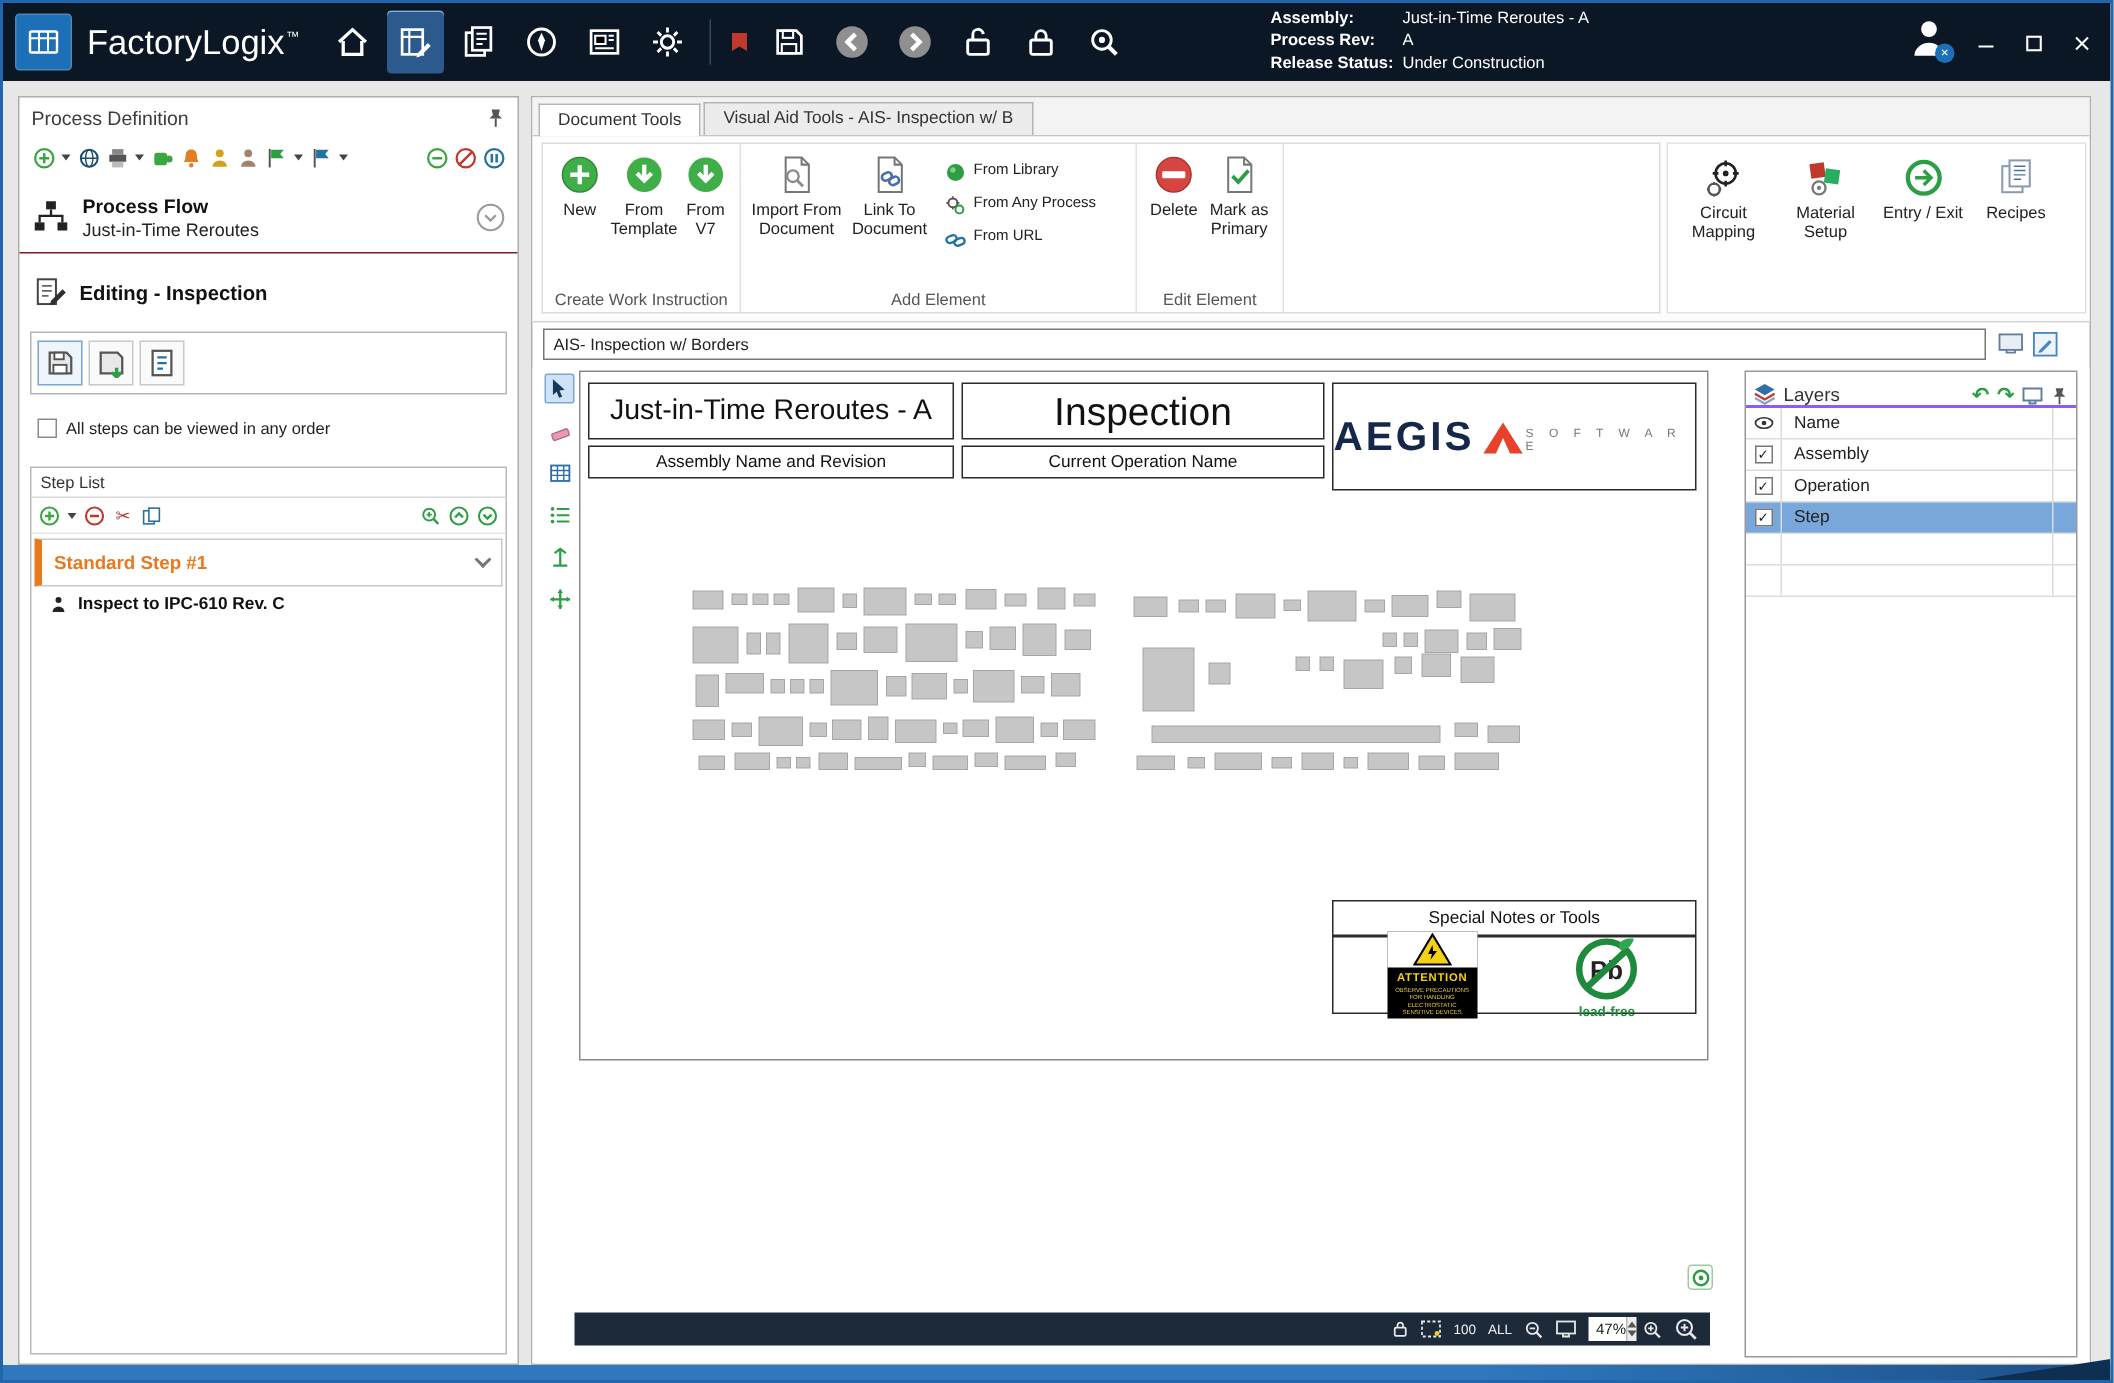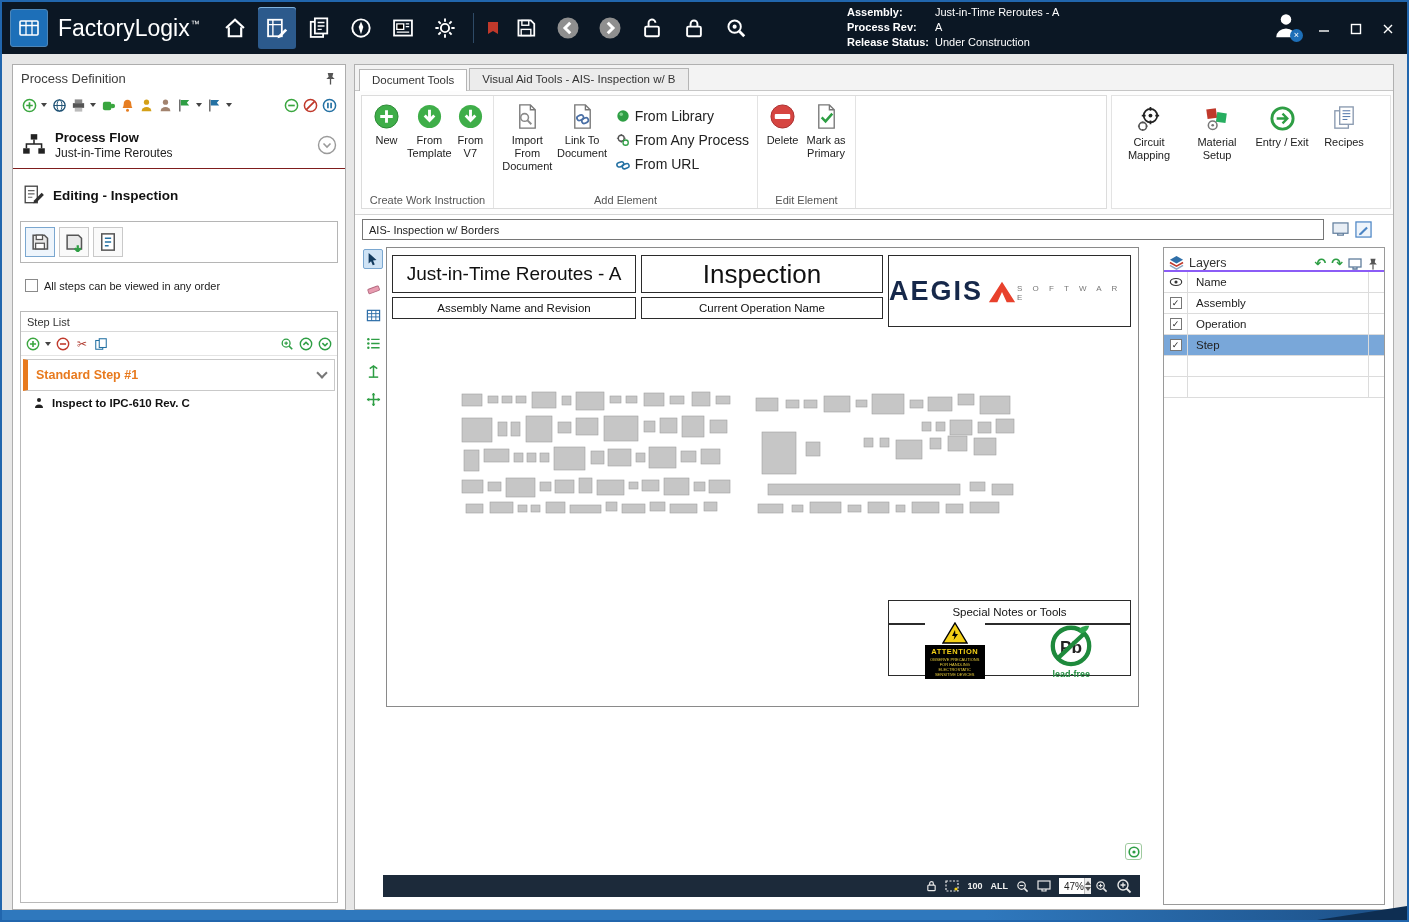--- a/index.html
+++ b/index.html
@@ -65,21 +65,21 @@
   #main-panel{left:352px;top:62px;width:1040px;height:846px;background:#fff;border:1px solid #b0b0b0}
   .tabs{position:absolute;left:0;top:0;right:0;height:26px;background:#f3f3f3;border-bottom:1px solid #c6c6c6;display:flex;align-items:flex-end;padding-left:4px}
   .tab{font-size:11.5px;padding:4px 12px 5px;border:1px solid #b5b5b5;border-bottom:none;margin-right:2px;background:#ececec;color:#333;white-space:nowrap}
   .tab.active{background:#fff;position:relative;top:1px}
   .ribbon{position:absolute;left:0;top:26px;right:0;height:124px;background:#fdfdfd;border-bottom:1px solid #d5d5d5}
   .rb-box{position:absolute;left:6px;top:4px;width:746px;height:114px;border:1px solid #dcdcdc;background:#fff;display:flex}
   .rb-group{position:relative;height:100%;border-right:1px solid #e3e3e3;padding:4px 6px 18px;display:flex;gap:2px}
   .rb-glabel{position:absolute;bottom:2px;left:0;right:0;text-align:center;font-size:11px;color:#555}
   .rb-big{display:flex;flex-direction:column;align-items:center;padding-top:3px;font-size:11px;text-align:center;color:#222;line-height:1.2;gap:4px}
   .rb-smalls{display:flex;flex-direction:column;gap:8px;padding:8px 2px 0 6px}
-  .rb-small{display:flex;align-items:center;gap:5px;font-size:14px;color:#222;white-space:nowrap}
+  .rb-small{display:flex;align-items:flex-start;gap:5px;font-size:10px;color:#222;white-space:nowrap}
   .rb-right{position:absolute;left:756px;top:4px;width:280px;height:114px;border:1px solid #e3e3e3;background:#fff;display:flex;gap:4px;padding:6px 4px}
   .docbar{position:absolute;left:0;top:152px;right:0;height:24px}
   .docname{position:absolute;left:7px;top:2px;width:962px;height:21px;border:1px solid #767676;font-size:11px;display:flex;align-items:center;padding-left:6px;background:#fff;color:#222}
   .docbar .ic2{position:absolute;top:2px;width:20px;height:20px;display:flex;align-items:center;justify-content:center}
   .content{position:absolute;left:0;top:180px;right:0;bottom:0;background:#fff}
   .vstrip{position:absolute;left:6px;top:4px;width:24px;display:flex;flex-direction:column;gap:8px;align-items:center}
   .vtool{width:20px;height:20px;display:flex;align-items:center;justify-content:center;border-radius:2px}
   .vtool.sel{background:#cfe3f5;border:1px solid #7aa7d0}
 
   
@@ -95,21 +95,21 @@
   .notes-box{display:flex;align-items:center;justify-content:space-around;padding:4px}
   .esd{width:60px;height:58px;background:#000;display:flex;flex-direction:column;align-items:center}
   .esd-top{width:100%;height:24px;background:#fff;display:flex;align-items:center;justify-content:center}
   .esd-title{color:#f4d016;font-size:7.5px;font-weight:bold;letter-spacing:.5px;margin-top:2px}
   .esd-text{color:#e8cc3a;font-size:4px;line-height:1.25;text-align:center;padding:1px 3px}
   .pb{display:flex;flex-direction:column;align-items:center}
   .pb-label{color:#1e8a3c;font-size:9px;font-weight:bold;margin-top:1px}
 
   
   .statusbar{position:absolute;left:28px;top:630px;width:757px;height:22px;background:#1c2a3a;display:flex;align-items:center;justify-content:flex-end;gap:8px;padding-right:8px}
-  .sb-txt{color:#f2f2f2;font-size:9px;font-weight:bold}
+  .sb-txt{color:#f2f2f2;font-size:9px;font-weight:normal}
   .zoombox{width:28px;height:16px;background:#fff;display:flex;align-items:center}
   .zoomval{flex:1;font-size:10px;color:#222;padding-left:5px}
   .stepper{width:11px;height:16px;border-left:1px solid #bbb;display:flex;flex-direction:column;align-items:center;justify-content:space-evenly;background:#ececec}
   .st-up{width:0;height:0;border-left:3px solid transparent;border-right:3px solid transparent;border-bottom:4px solid #555}
   .st-dn{width:0;height:0;border-left:3px solid transparent;border-right:3px solid transparent;border-top:4px solid #555}
   .floatbtn{position:absolute;left:770px;top:598px;width:17px;height:17px;background:#fff;border:1px solid #9fca9f;border-radius:3px;display:flex;align-items:center;justify-content:center}
 
   
   .layers{position:absolute;left:808px;top:2px;width:222px;height:658px;border:1px solid #9a9a9a;background:#fff}
   .ly-header{height:24px;display:flex;align-items:flex-end;gap:5px;padding:0 5px;border-bottom:2px solid #8b5cf6}

